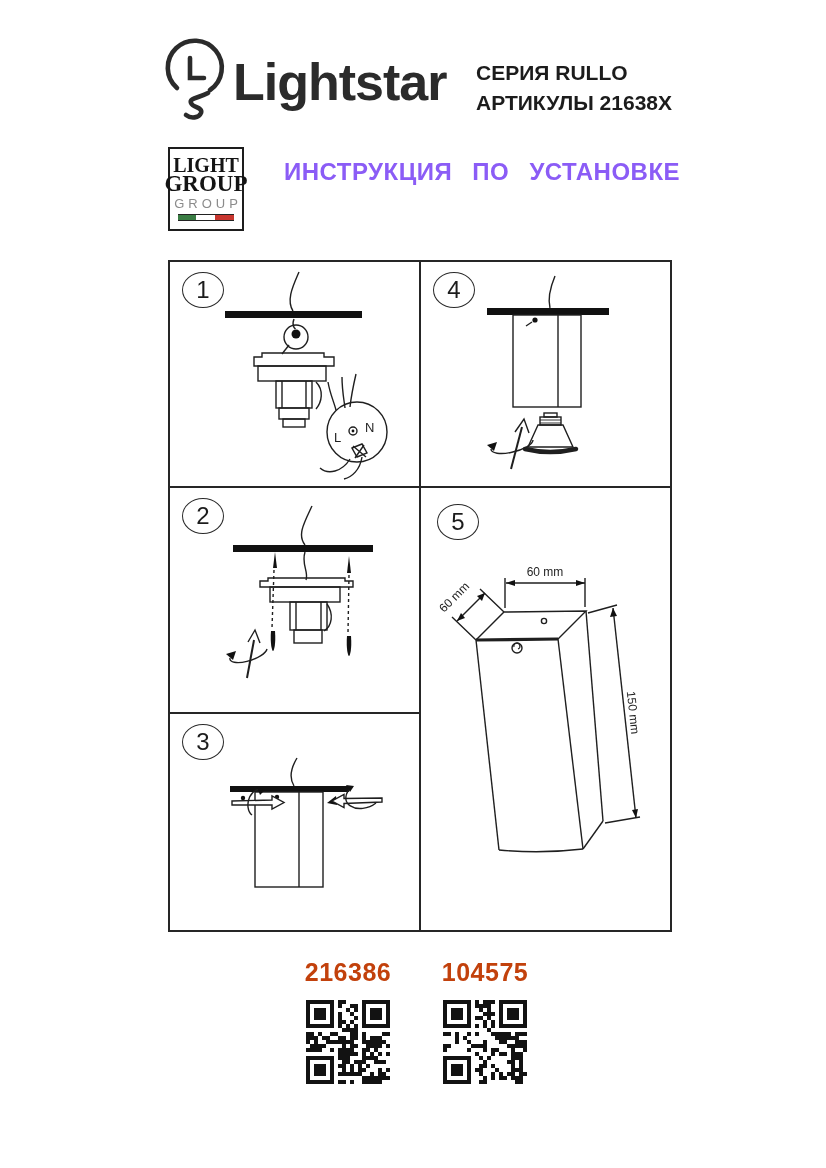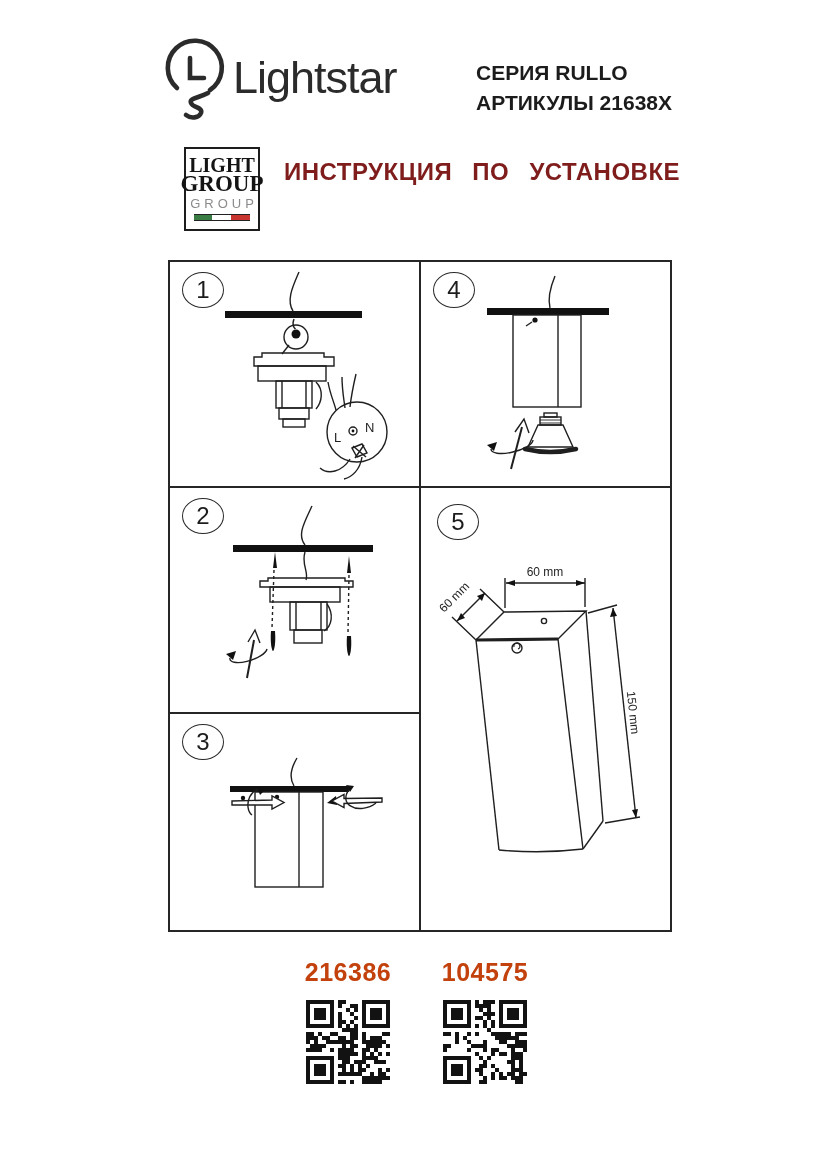--- a/index.html
+++ b/index.html
@@ -2,35 +2,35 @@
 <html><head>
 <meta charset="utf-8">
 <style>
   html,body{margin:0;padding:0;background:#fff;}
   .page{
     position:relative;width:826px;height:1168px;background:#ffffff;
     font-family:"Liberation Sans","DejaVu Sans",sans-serif;color:#1f1f1f;overflow:hidden;
   }
   
   .brand-mark{position:absolute;left:163px;top:36px;width:66px;height:86px;}
-  .brand-name{position:absolute;left:233px;top:52px;font-size:45px;font-weight:400;
+  .brand-name{position:absolute;left:233px;top:52px;font-size:52px;font-weight:700;
     letter-spacing:-1px;color:#2b2b2b;}
   .series-block{position:absolute;right:154px;top:58px;font-weight:700;
     font-size:21px;line-height:30px;color:#1c1c1c;}
   
   .group-box{position:absolute;left:168px;top:147px;width:76px;height:84px;border:2px solid #1d1d1d;
-    background:#fff;display:flex;flex-direction:column;align-items:center;justify-content:center;box-sizing:border-box;margin-left:16px;}
+    background:#fff;display:flex;flex-direction:column;align-items:center;justify-content:center;box-sizing:border-box;}
   .group-box .l1{font-family:"Liberation Serif","DejaVu Serif",serif;font-weight:700;font-size:20px;line-height:17px;color:#141414;}
   .group-box .l2{font-family:"Liberation Serif","DejaVu Serif",serif;font-weight:700;font-size:23px;line-height:20px;color:#141414;}
   .group-box .l3{font-size:13px;letter-spacing:4px;color:#8b8b8b;margin-top:2px;margin-left:4px;}
   .flag-stripe{width:56px;height:7px;margin-top:3px;border-top:1.5px solid #222;border-bottom:1.5px solid #222;
     box-sizing:border-box;}
   
   .title-block{position:absolute;left:273px;top:156px;width:418px;text-align:center;font-weight:700;
-    font-size:24px;line-height:32px;color:#7f1d1d;}
+    font-size:24px;line-height:32px;color:#8b5cf6;}
   .title-l1{word-spacing:13px;letter-spacing:0.5px;}
   .title-l2{letter-spacing:0.2px;}
   
   .grid{position:absolute;left:168px;top:260px;width:504px;height:672px;border:2px solid #262626;box-sizing:border-box;}
   .panel{position:absolute;box-sizing:border-box;background:#fff;}
   .p1{left:0;top:0;width:251px;height:226px;border-right:2px solid #262626;border-bottom:2px solid #262626;}
   .p2{left:0;top:226px;width:251px;height:226px;border-right:2px solid #262626;border-bottom:2px solid #262626;}
   .p3{left:0;top:452px;width:251px;height:216px;border-right:2px solid #262626;}
   .p4{left:251px;top:0;width:249px;height:226px;border-bottom:2px solid #262626;}
   .p5{left:251px;top:226px;width:249px;height:442px;}

